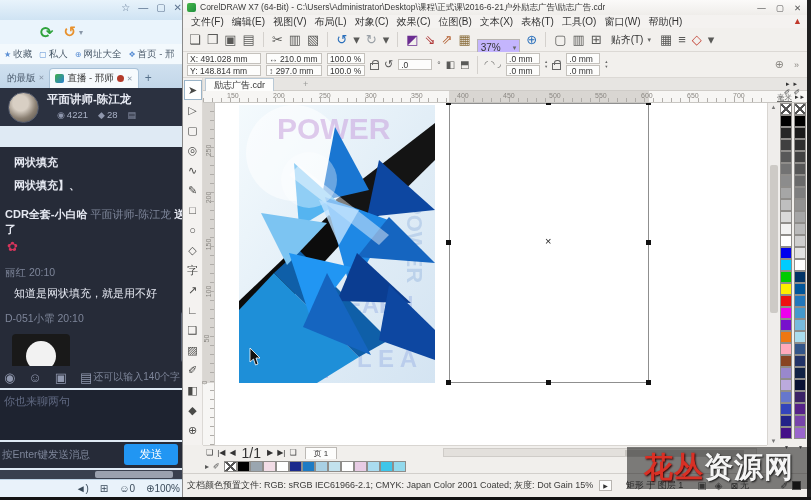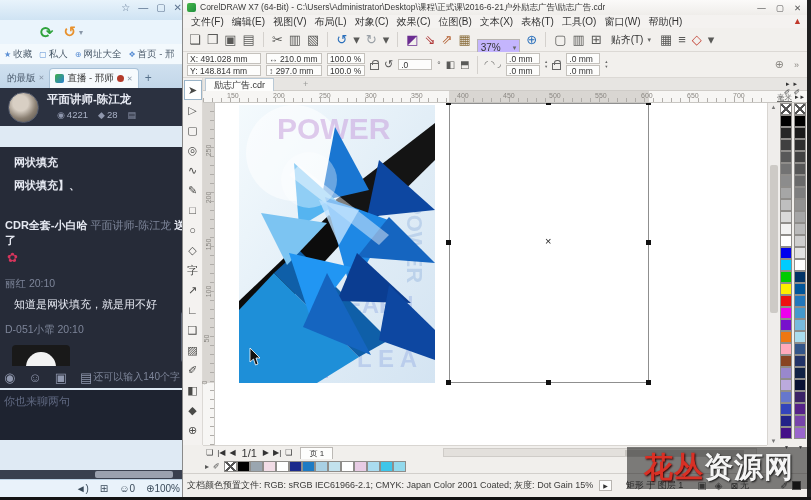--- a/index.html
+++ b/index.html
@@ -37,21 +37,21 @@
   .b-chattabs { position:absolute; left:0; top:126px; width:100%; height:21px; background:#2b3140; }
   .ct-left { position:absolute; left:14px; top:3px; font-size:11px; color:#f0f2f8; font-weight:bold; }
   .ct-right { position:absolute; right:30px; top:3px; font-size:11px; color:#7d8599; }
   .ct-underline { position:absolute; left:0; bottom:0; width:95px; height:2px; background:#dfe5f2; }
 
   .b-chat { position:absolute; left:0; top:147px; width:100%; height:219px; background:#262b38; overflow:hidden; }
   .msg { font-size:11px; color:#e6e9f2; }
   .msg.bold { font-weight:bold; margin:8px 0 0 14px; }
   .msg.meta { color:#7d8599; font-size:10.5px; margin:11px 0 0 5px; }
   .msg.plain { margin:6px 0 0 14px; }
-  .msg.gift { margin:25px 0 0 5px; line-height:1.35; }
+  .msg.gift { margin:14px 0 0 5px; line-height:1.35; }
   .gift-from { font-weight:bold; color:#e6e9f2; }
   .gift-to { color:#7d8599; }
   .gift-action { font-weight:bold; color:#e6e9f2; }
   .rose { display:block; color:#d6355c; font-size:13px; margin:1px 0 0 2px; }
   .sticker-row { display:flex; align-items:flex-end; gap:8px; margin:8px 0 0 12px; }
   .sticker { position:relative; width:58px; height:54px; background:#191919; border-radius:4px; flex:none; }
   .sticker .blob { position:absolute; left:14px; top:7px; width:30px; height:30px; border-radius:50%; background:#f2f2f2; }
   .chat-scroll { position:absolute; right:1px; top:165px; width:4px; height:50px; background:#5a6274; border-radius:2px; }
 
   .b-comp { position:absolute; left:0; top:366px; width:100%; height:22px; background:#262b38; display:flex; align-items:center; gap:12px; padding-left:4px; }
@@ -124,21 +124,21 @@
   .pal-col { position:absolute; top:0; width:13px; display:flex; flex-direction:column; }
   .pal-a { left:1px; } .pal-b { left:15px; }
   .swatch { width:12px; height:12px; border:1px solid #8f8d8a; margin-bottom:0px; }
   .swatch-none { background:
       linear-gradient(45deg, transparent 42%, #555 42%, #555 58%, transparent 58%),
       linear-gradient(-45deg, transparent 42%, #555 42%, #555 58%, transparent 58%), #fff; }
   .pal-more { position:absolute; top:340px; width:13px; text-align:center; font-size:6px; color:#555; }
   .pal-top { position:absolute; left:596px; top:80px; width:29px; height:22px; font-size:7px; color:#333; text-align:center; letter-spacing:4px; }
   .pal-top .pens { display:block; font-size:8px; letter-spacing:3px; color:#555; }
   .c-pagenav { position:absolute; left:20px; top:445px; width:564px; height:14px; background:#f1efec; border-top:1px solid #d8d5d1; display:flex; align-items:center; gap:4px; padding-left:3px; font-size:8px; color:#333; }
-  .pn-pages { font-size:11px; margin:0 2px; }
+  .pn-pages { font-size:14px; margin:0 2px; }
   .pn-tab { background:#fdfdfc; border:1px solid #bcb9b5; border-bottom:none; font-size:8px; padding:0 8px; height:12px; line-height:11px; margin-left:4px; }
   .pn-scroll { position:absolute; left:240px; right:10px; top:2px; height:9px; background:#e3e0dc; border:1px solid #cfccc8; }
   .pn-thumb { position:absolute; left:58%; width:38%; top:1px; height:6px; background:#c8c5c0; }
   .c-docpal { position:absolute; left:20px; top:459px; width:564px; height:14px; display:flex; align-items:center; gap:2px; padding-left:2px; }
   .dp-ic { font-size:8px; color:#555; margin-right:2px; }
   .dp-sw { width:13px; height:11px; border:1px solid #8f8d8a; }
   .c-status { position:absolute; left:0; top:473px; width:100%; height:24px; background:#f1efec; border-top:1px solid #d2cfcb; display:flex; align-items:center; font-size:9px; color:#3a3a38; padding-left:4px; white-space:nowrap; }
   .st-expand { border:1px solid #b8b5b1; background:#fdfdfc; font-size:6px; padding:1px 3px; margin:0 14px 0 6px; color:#333; }
   .st-sel { margin-right:14px; }
   .st-ic { font-size:10px; color:#5a5a58; margin-right:8px; }
@@ -244,20 +244,24 @@
 
       <span class="ci">◉</span>
           <span class="ci">☺</span>
           <span class="ci">▣</span>
           <span class="ci">▤</span>
         </span>
     </div>
     <div class="comp-remain" style="top:370px">还可以输入140个字</div>
     <div class="b-input">
       <input class="chat-input" placeholder="你也来聊两句" style="">
+    </div>
+    <div class="b-send">
+      <span class="send-hint">按Enter键发送消息</span>
+      <span class="send-btn">发送</span>
     </div>
     <div class="b-hscroll">
         <span class="b-hthumb"></span>
       </div>
     <div class="b-status">
       <span class="ic">◄)</span>
       <span class="ic">⊞</span>
       <span><span class="ic">☺</span><span>0</span></span>
       <span><span class="ic">⊕</span><span>100%</span></span>
     </div>

